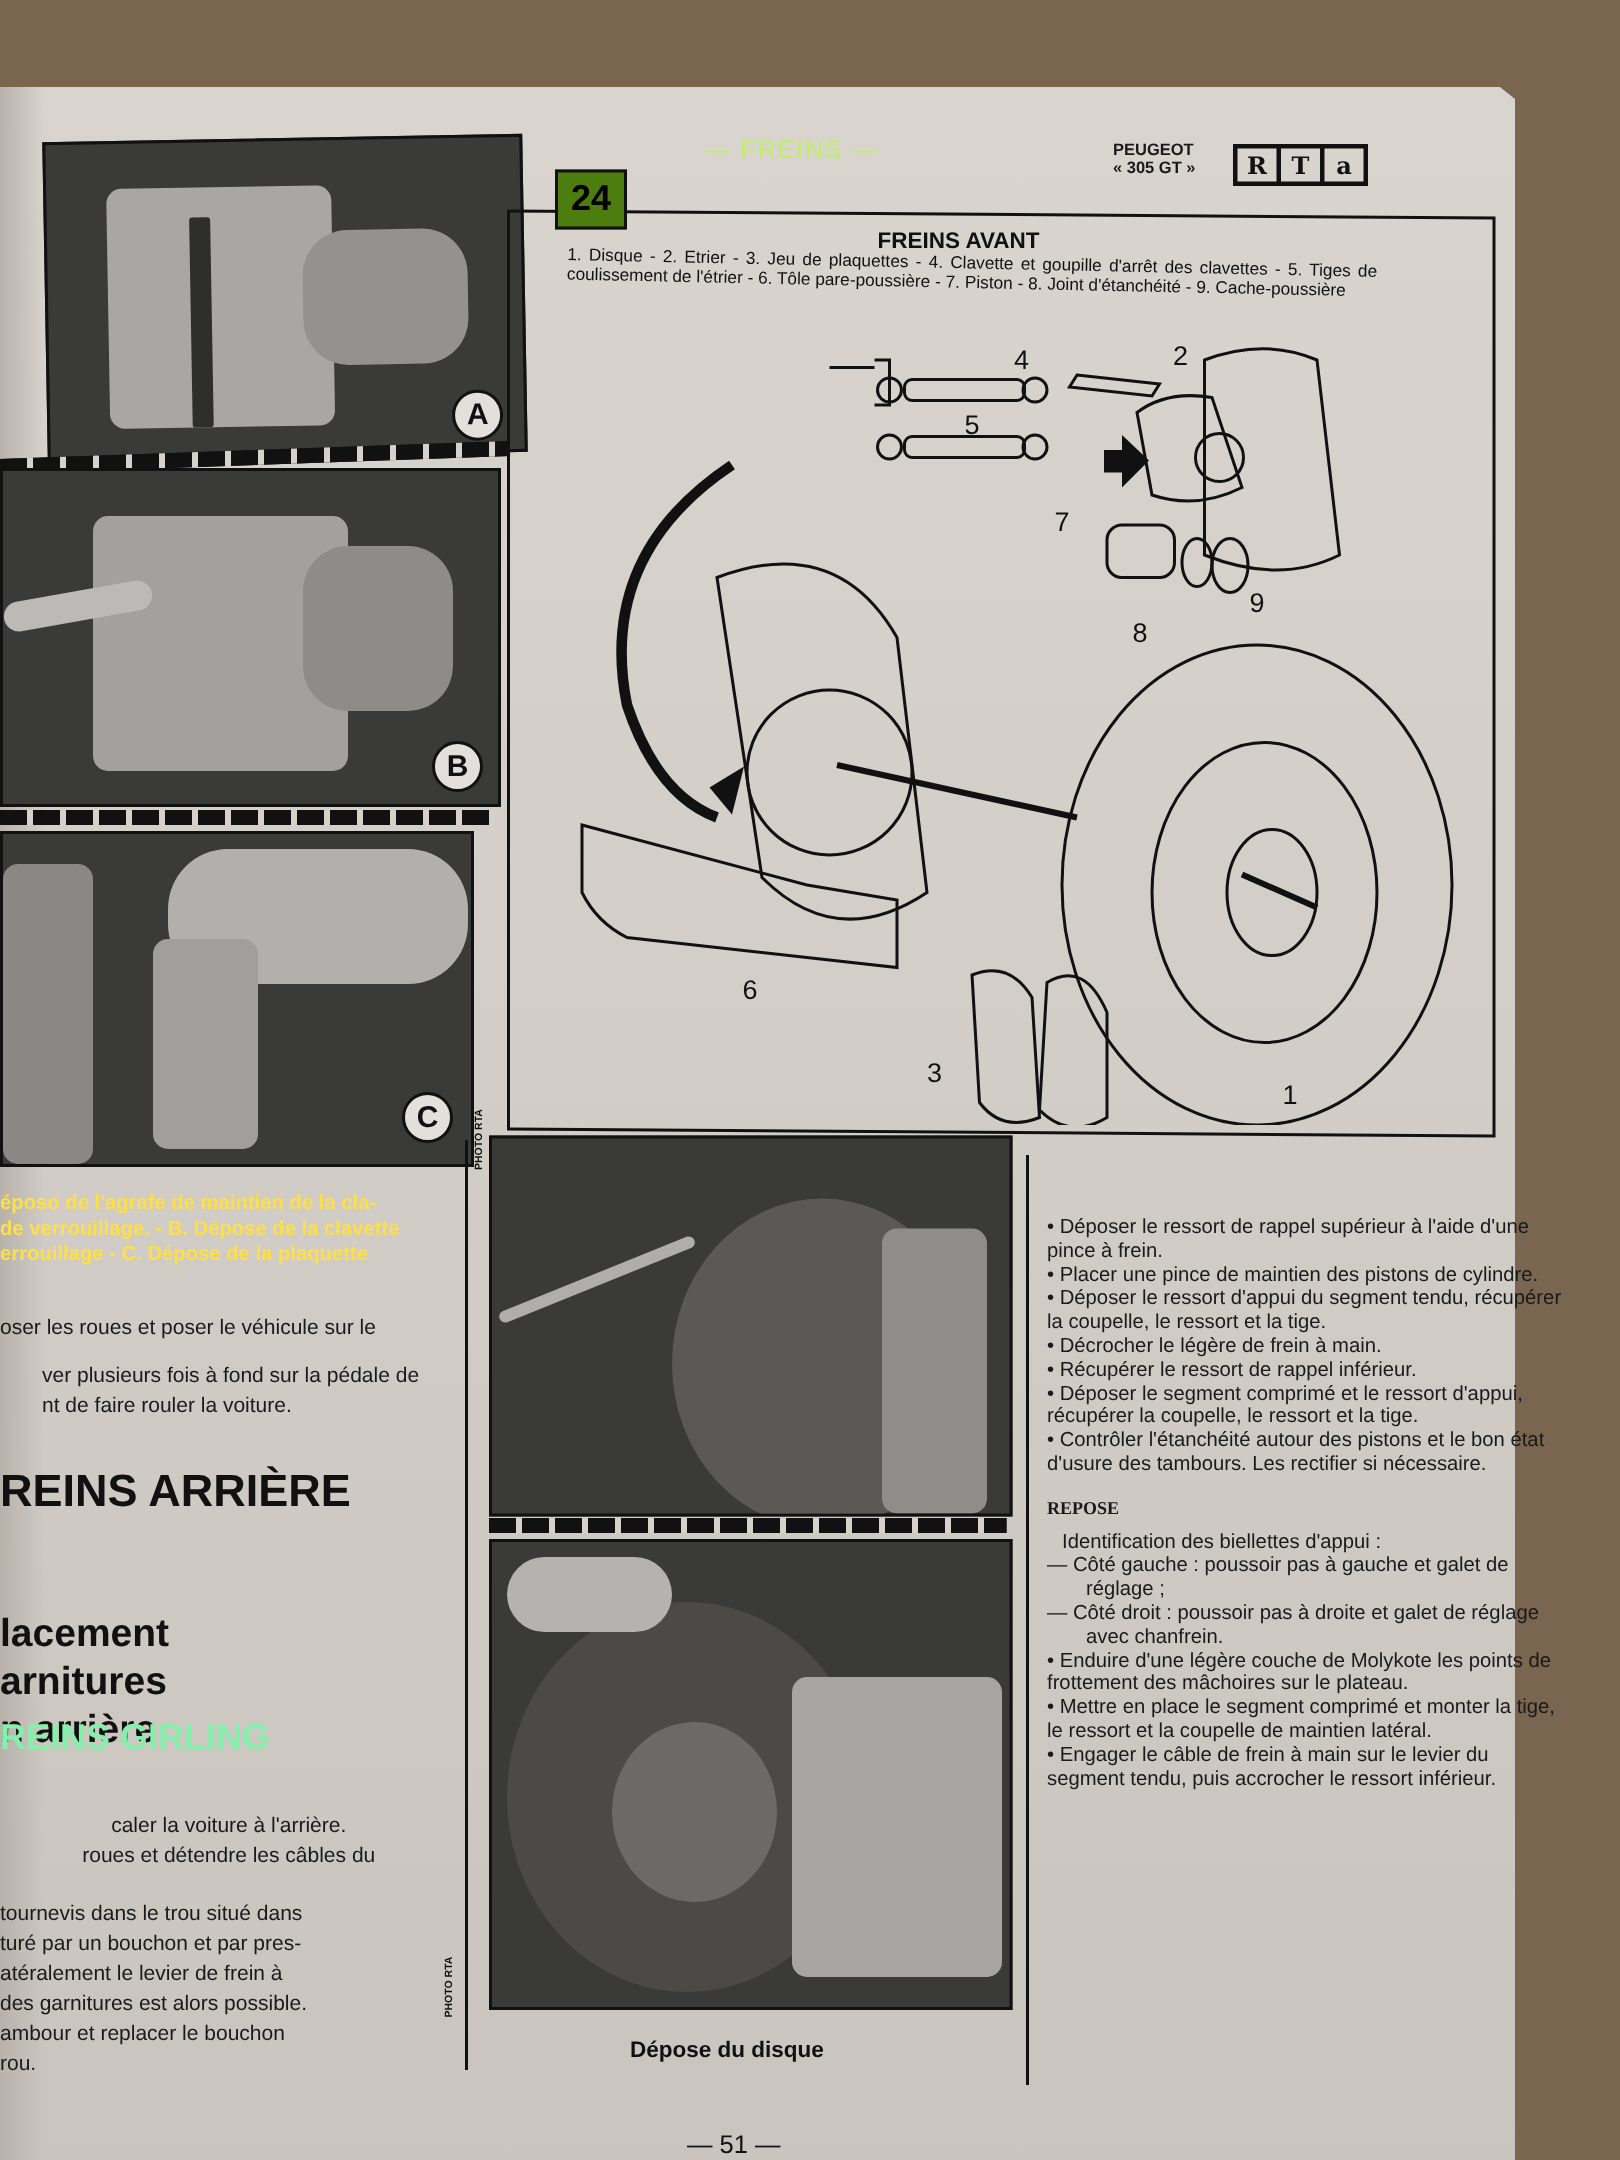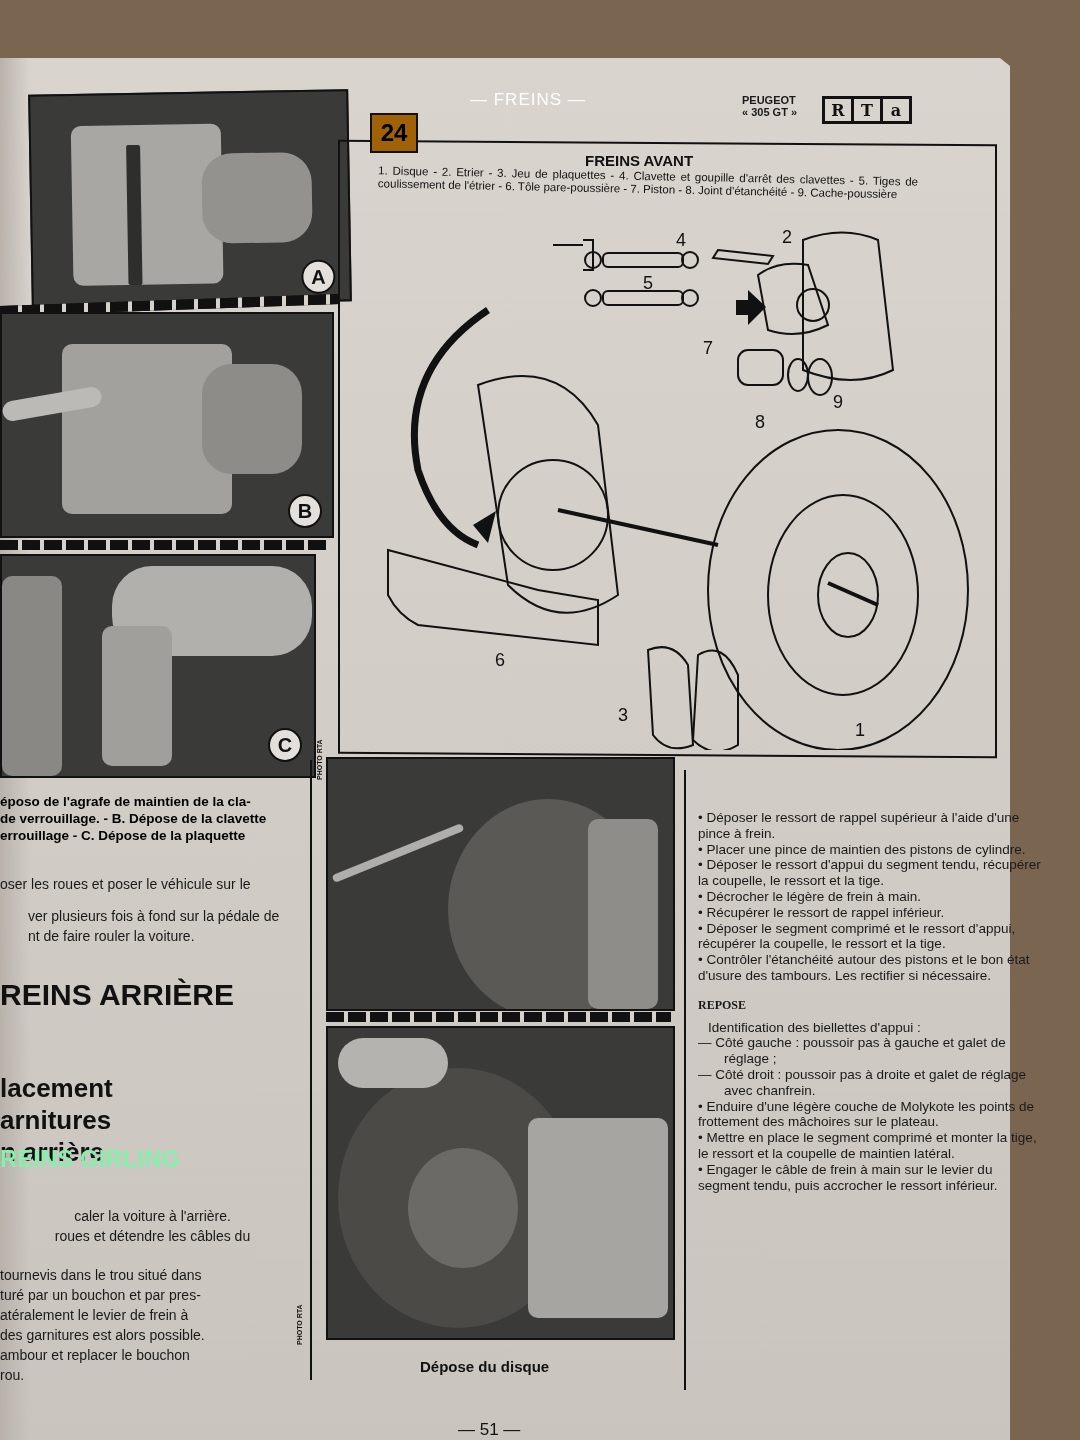--- a/index.html
+++ b/index.html
@@ -11,21 +11,21 @@
   .page {
     position:absolute; left:0; top:58px; width:1010px; height:1400px;
     background:linear-gradient(180deg,#d9d4ce 0%,#d3cec8 40%,#c9c4be 100%);
     clip-path:polygon(0 0, 1000px 0, 1010px 8px, 1080px 1400px, 0 1400px);
   }
   .page-shadow-left {
     position:absolute; left:0; top:58px; width:30px; height:1400px;
     background:linear-gradient(90deg,#b8b2ab,transparent);
   }
   .header-section {
-    position:absolute; top:90px; left:470px; font-size:17px; letter-spacing:1px; color:#ffffff;
+    position:absolute; top:90px; left:470px; font-size:17px; letter-spacing:1px; color:#bef264;
   }
   .brand {
     position:absolute; top:94px; left:742px; font-size:11px; font-weight:bold; color:#1a1a1a; line-height:12px; text-align:left;
   }
   .rtc-logo {
     position:absolute; top:96px; left:822px; display:flex; border:3px solid #111; background:#111; gap:3px;
   }
   .rtc-logo span {
     width:26px; height:22px; background:#d8d3cd; font-family:"DejaVu Serif", serif; font-weight:bold; font-size:16px;
     display:flex; align-items:center; justify-content:center; color:#111;
@@ -45,33 +45,33 @@
   }
   .photo-credit {
     position:absolute; font-size:7px; font-weight:bold; transform:rotate(-90deg); transform-origin:left top; color:#111;
   }
   
   .fig-box {
     position:absolute; left:338px; top:142px; width:655px; height:610px;
     border:2px solid #111; transform:skewY(0.4deg);
   }
   .fig-num {
-    position:absolute; left:370px; top:113px; width:44px; height:36px; border:2px solid #111; background:#a16207;
+    position:absolute; left:370px; top:113px; width:44px; height:36px; border:2px solid #111; background:#4d7c0f;
     font-size:24px; font-weight:bold; display:flex; align-items:center; justify-content:center;
   }
   .fig-title { position:absolute; left:585px; top:152px; font-size:15px; font-weight:bold; color:#111; }
   .fig-legend {
     position:absolute; left:378px; top:170px; width:540px; font-size:11.5px; line-height:13px; color:#111; text-align:justify;
     transform:rotate(1.2deg);
   }
   .diagram-svg { position:absolute; left:338px; top:215px; }
   .callout { position:absolute; font-size:18px; color:#111; }
   
   .caption-left {
-    position:absolute; left:0; top:793px; width:305px; font-size:13.5px; font-weight:bold; line-height:17px; color:#000000;
+    position:absolute; left:0; top:793px; width:305px; font-size:13.5px; font-weight:bold; line-height:17px; color:#fde047;
   }
   .body-left { position:absolute; left:0; width:305px; font-size:14px; line-height:20px; color:#1a1a1a; }
   .h1-left { position:absolute; left:0; top:978px; font-size:30px; font-weight:bold; color:#111; }
   .h2-left { position:absolute; left:0; font-size:26px; font-weight:bold; color:#111; line-height:32px;margin-top:46px; }
   .h3-left { position:absolute; left:0; top:1145px; font-size:24px; font-weight:bold; color:#86efac; }
   .col-rule { position:absolute; width:2px; background:#111; }
   
   .right-col {
     position:absolute; left:698px; top:810px; width:345px; font-size:13.5px; line-height:15.8px; color:#1a1a1a;
   }

